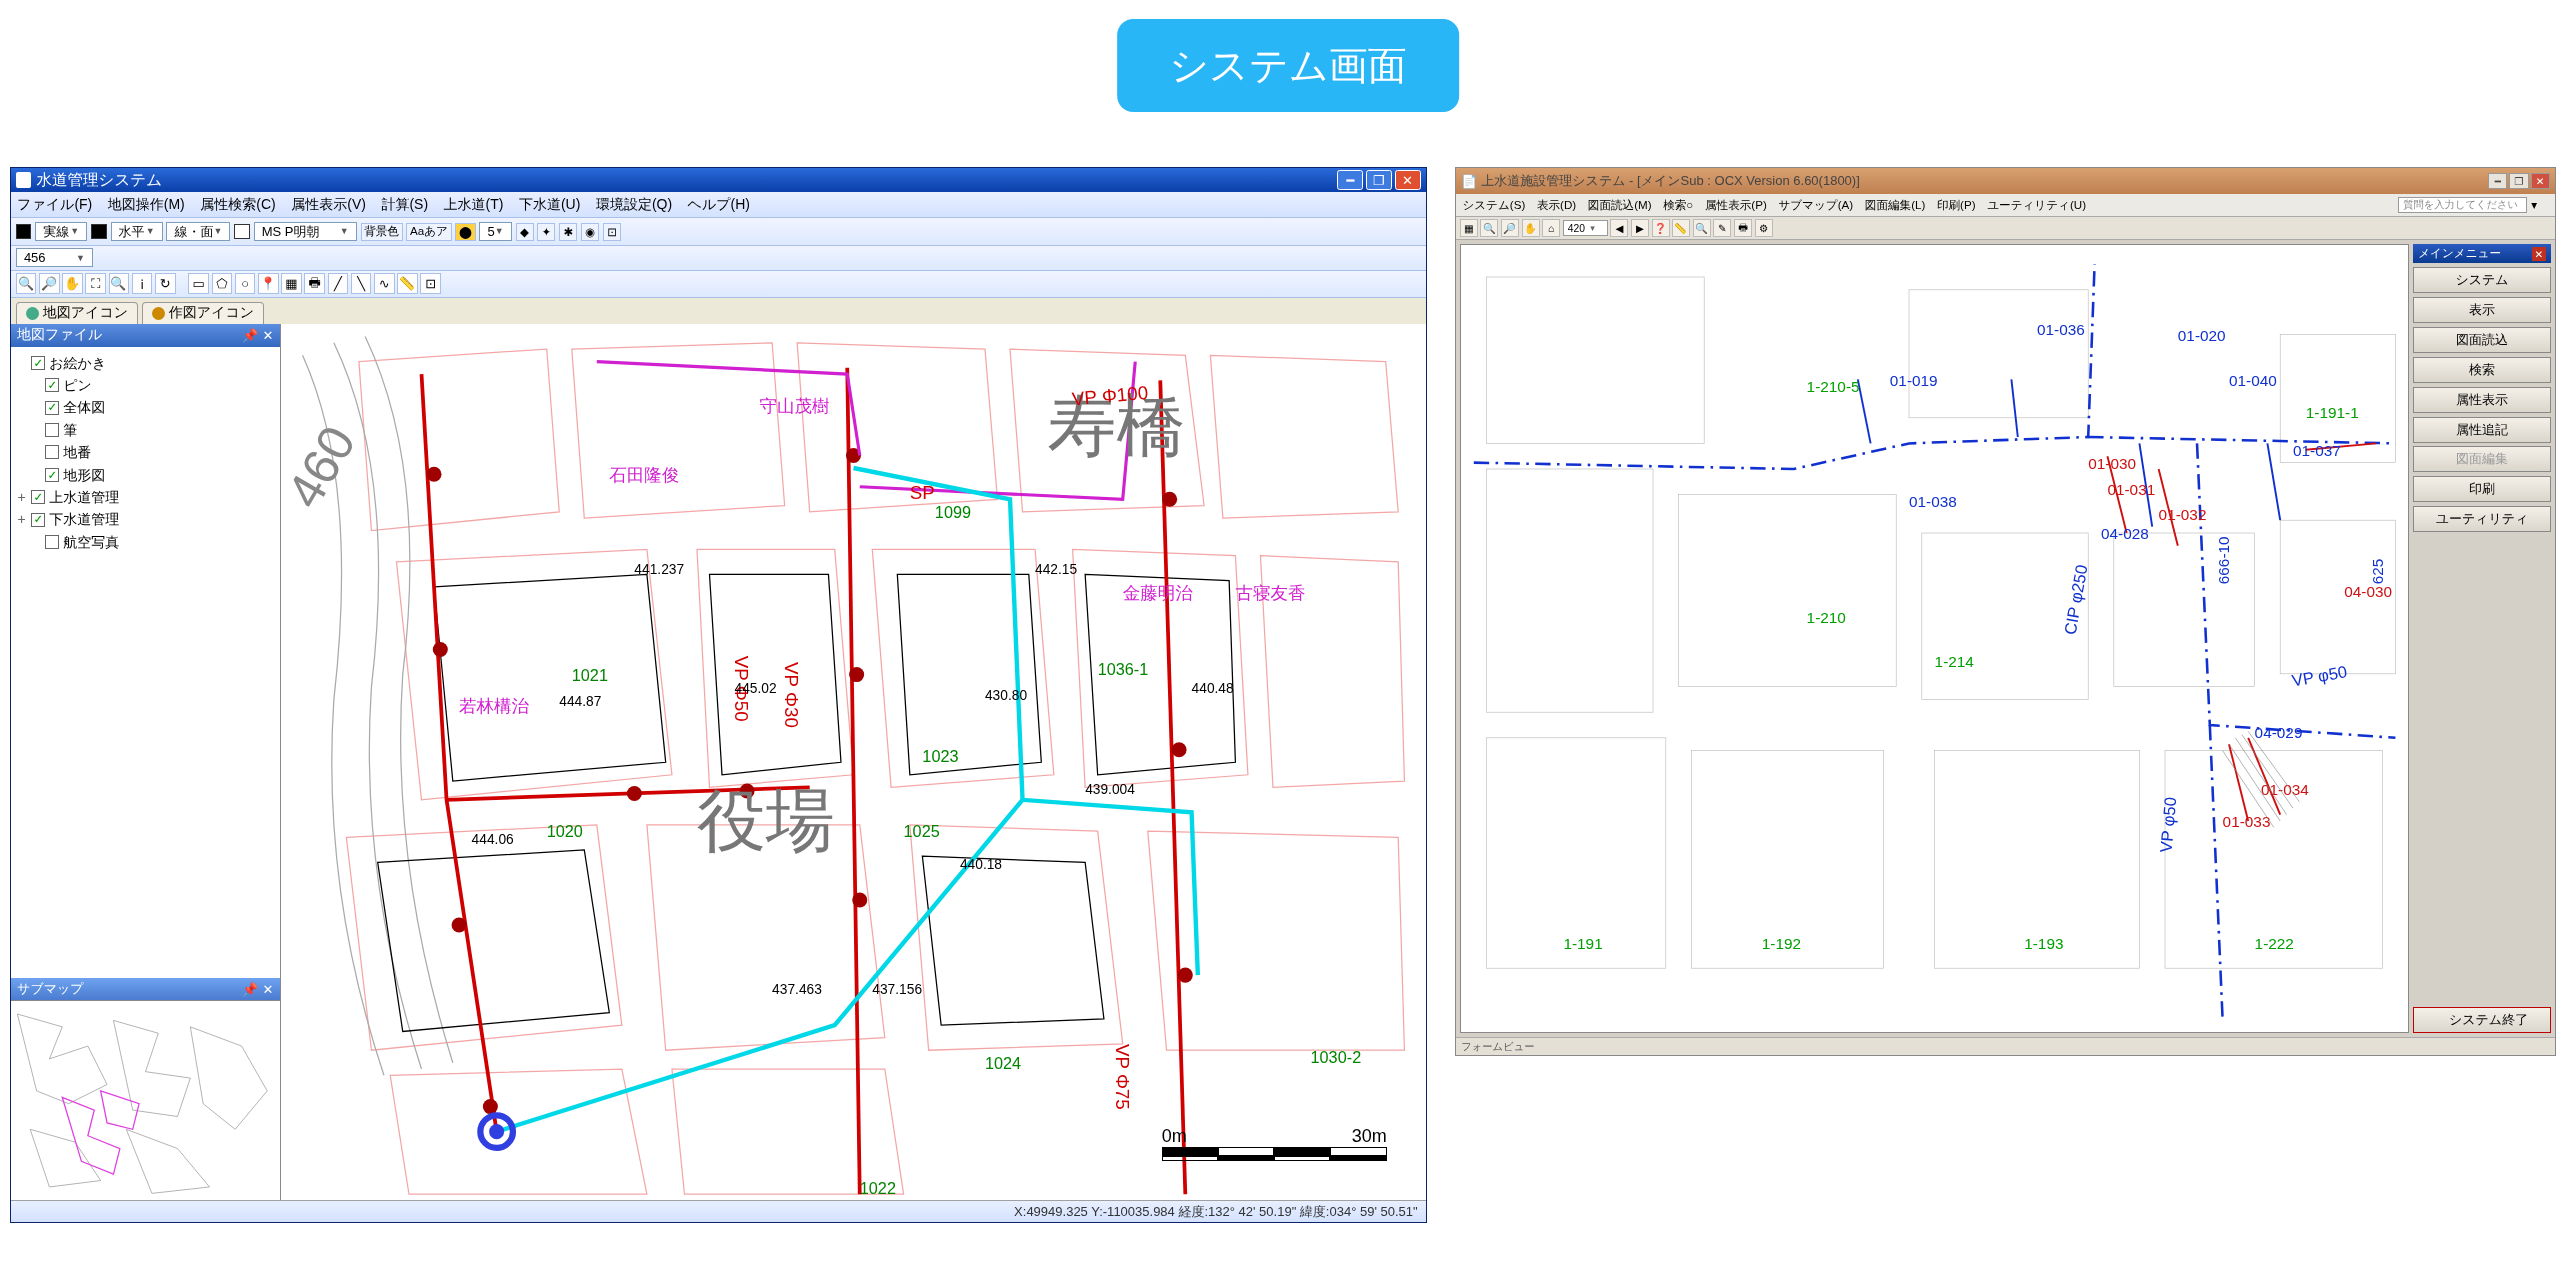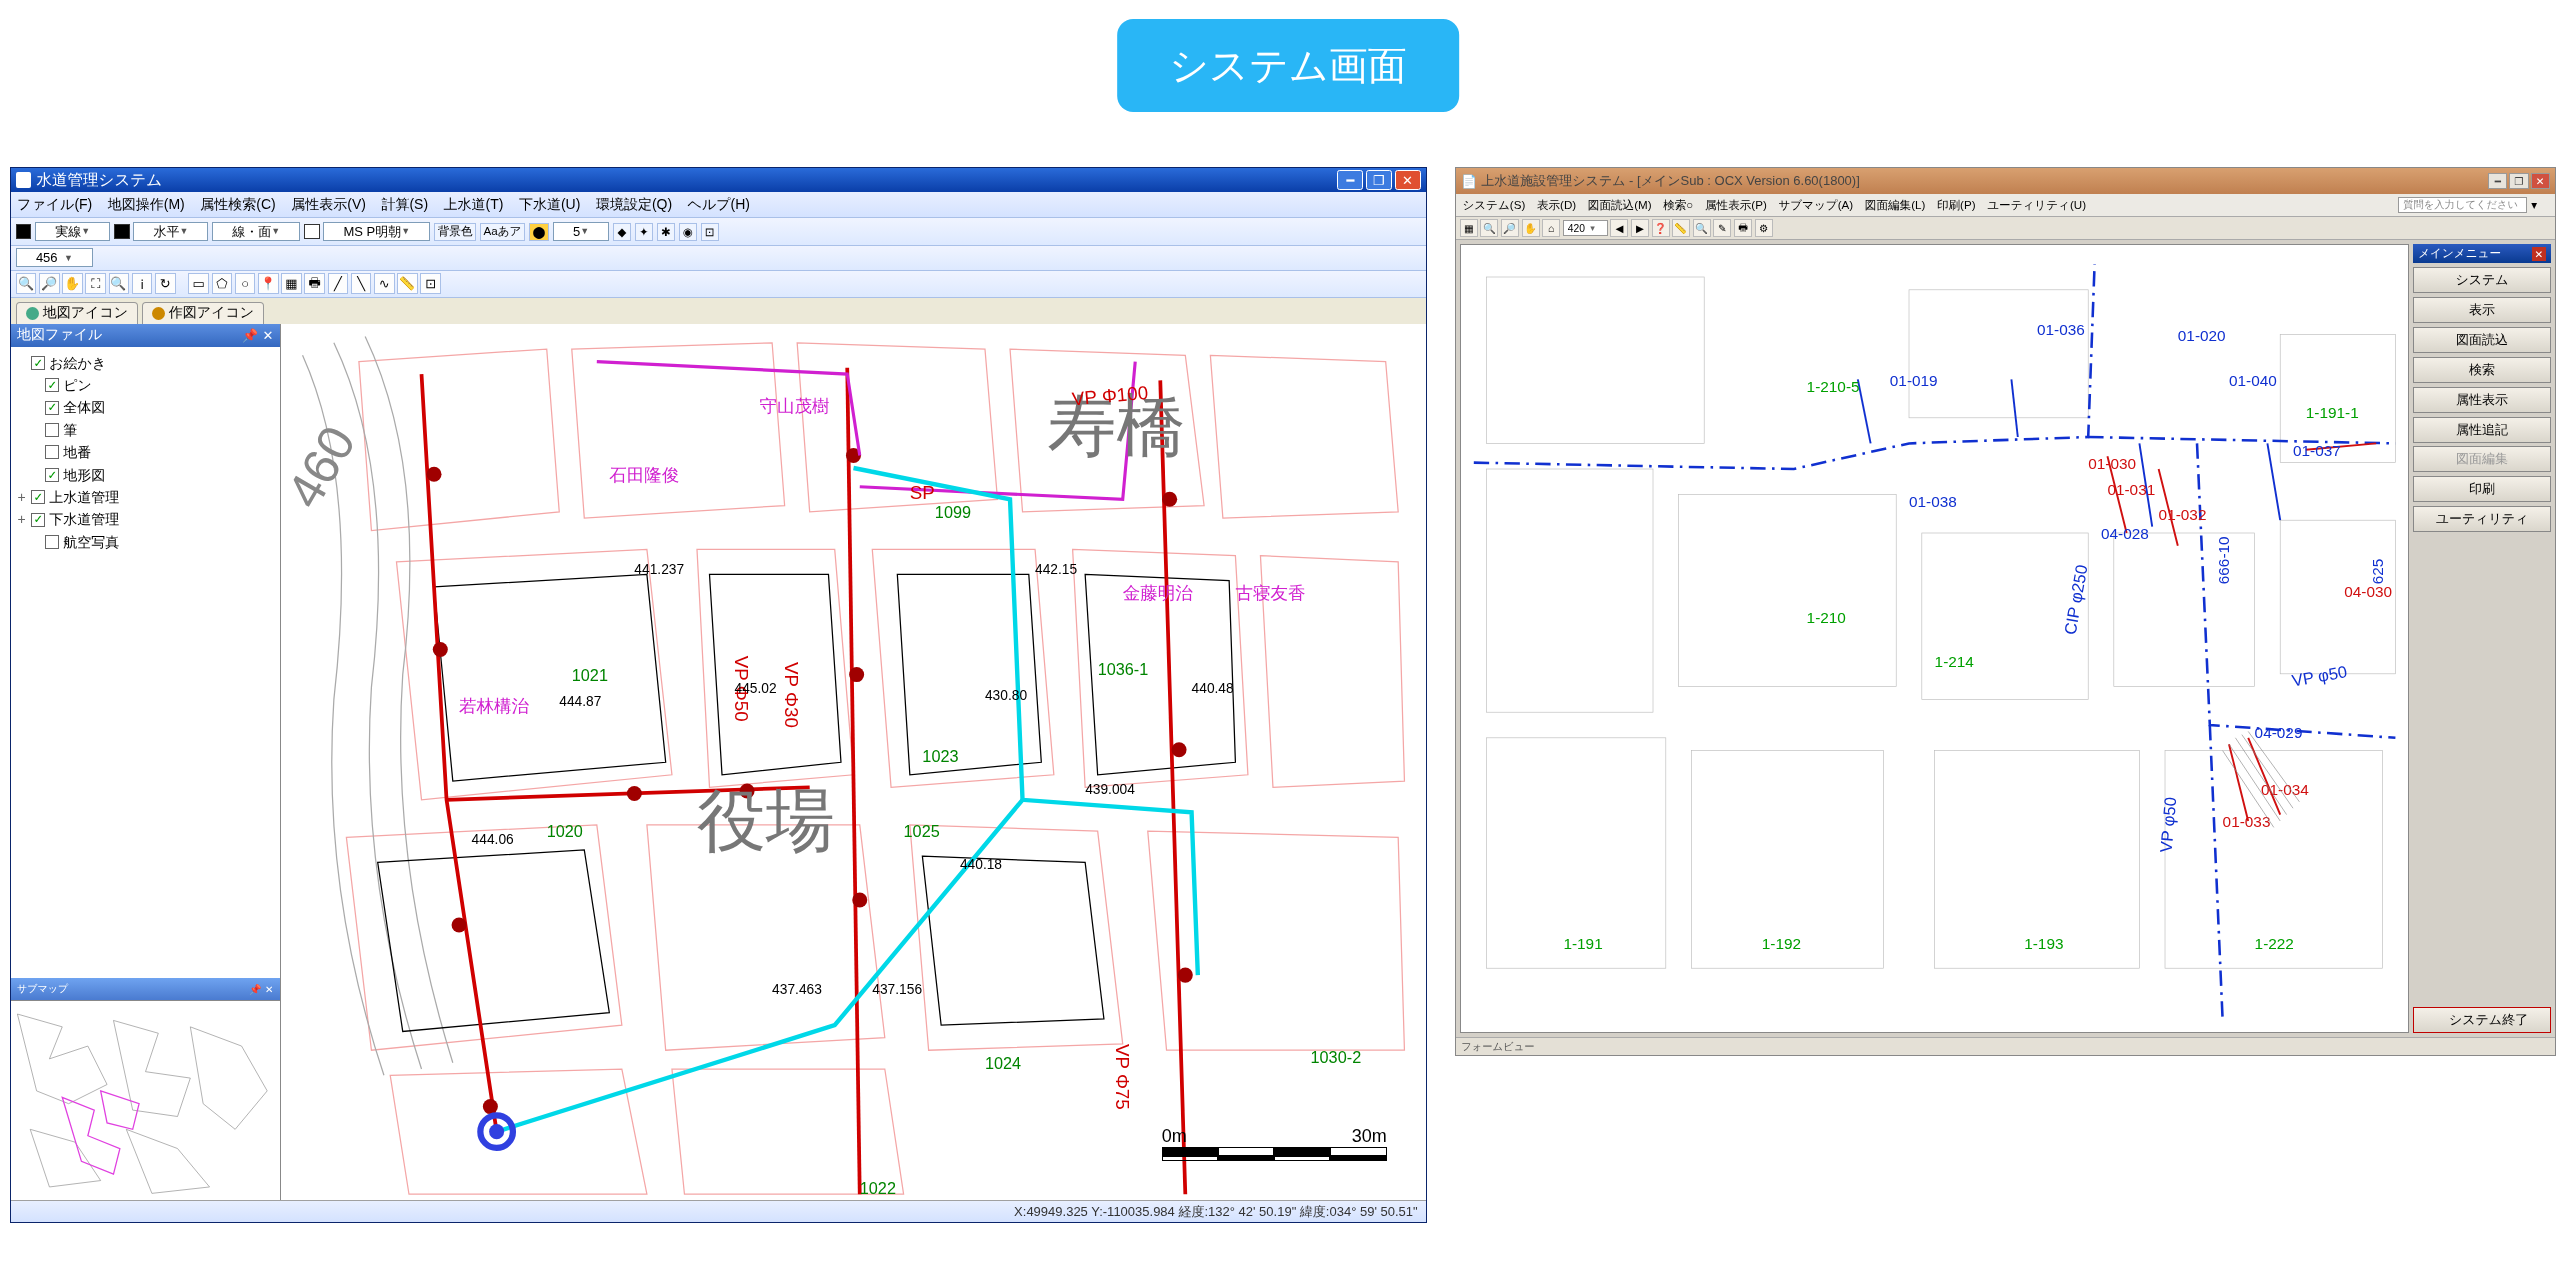--- a/index.html
+++ b/index.html
@@ -62,21 +62,21 @@
     display: flex; align-items: center;
     padding: 0 5.2px;
     gap: 3.9px;
     font-size: 13px;
     border-bottom: 0.6px solid #a9c0e8;
   }
   .swatch { width:15.5px; height:15.5px; border:0.6px solid #333; }
   .swatch.black { background:#000; }
   .combo {
     height: 19.3px; border:0.6px solid #7f9db9;
-    background:#fff; padding: 0 19px;
+    background:#fff; padding: 0 7px;
     display:flex; align-items:center;
     font-size:13px; min-width:52px;
   }
   .combo::after { content:"▼"; font-size:9px; margin-left:auto; color:#555; }
   .tbbtn {
     min-width:18px; height:18px;
     border:0.6px solid #a9c0e8;
     background:#eef4ff;
     display:flex; align-items:center; justify-content:center;
     font-size:11.6px; padding:0 2.6px;
@@ -134,21 +134,21 @@
     padding:5.2px 5.2px;
     font-size:14px; line-height:1.6;
     overflow:auto;
   }
   .tree .row{display:flex;align-items:center;gap:3.9px;}
   .tree .exp{width:11.6px;text-align:center;color:#666;}
   .tree .cb{width:14px;height:14px;border:0.6px solid #666;display:inline-flex;align-items:center;justify-content:center;color:#090;font-size:11.6px;}
   .tree .indent{margin-left:14px;}
   .submap-head{
     height:22px;background:linear-gradient(#6fa3f0,#4a7bd0);
-    color:#fff;display:flex;align-items:center;padding:0 6.4px;font-size:10px;
+    color:#fff;display:flex;align-items:center;padding:0 6.4px;font-size:13px;
   }
   .submap-head .pin{margin-left:auto;}
   .submap{
     height:200px; background:#fff;
     border-top:0.6px solid #888;
     position:relative;
   }
   .submap svg{width:100%;height:100%;}
   .mapview{ flex:1; position:relative; background:#fff; }
   .mapview svg{width:100%;height:100%;}

